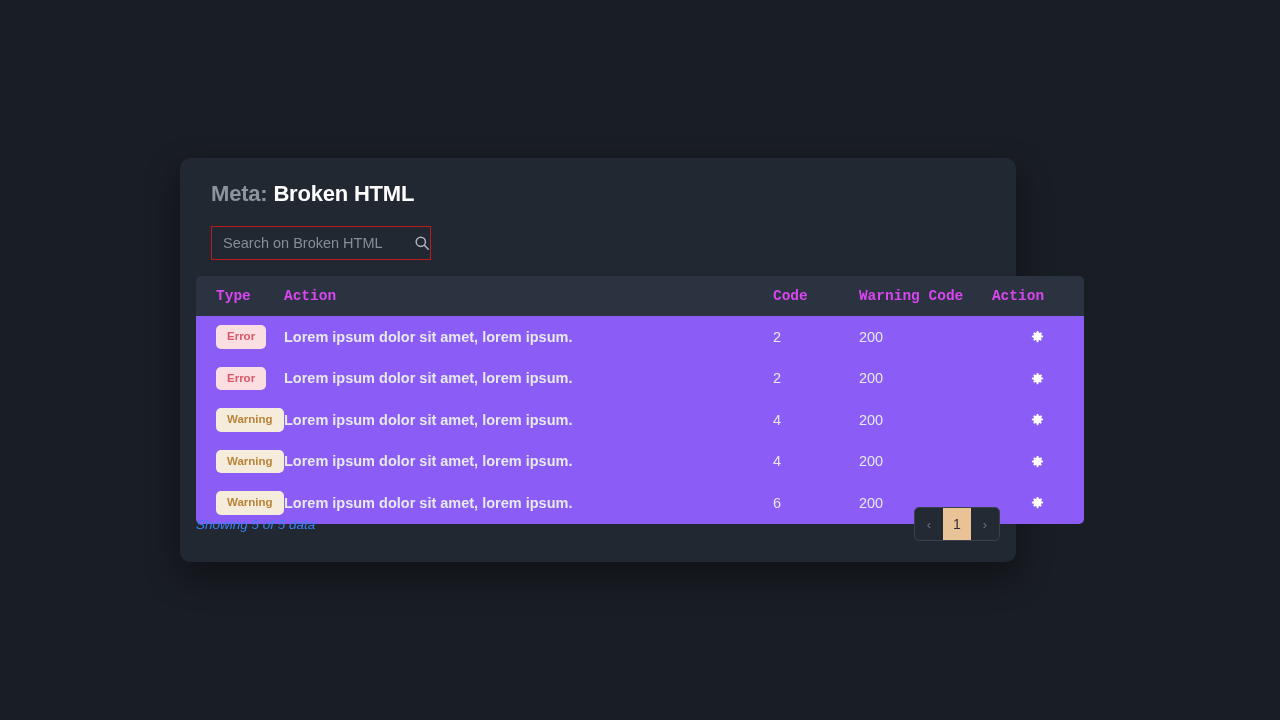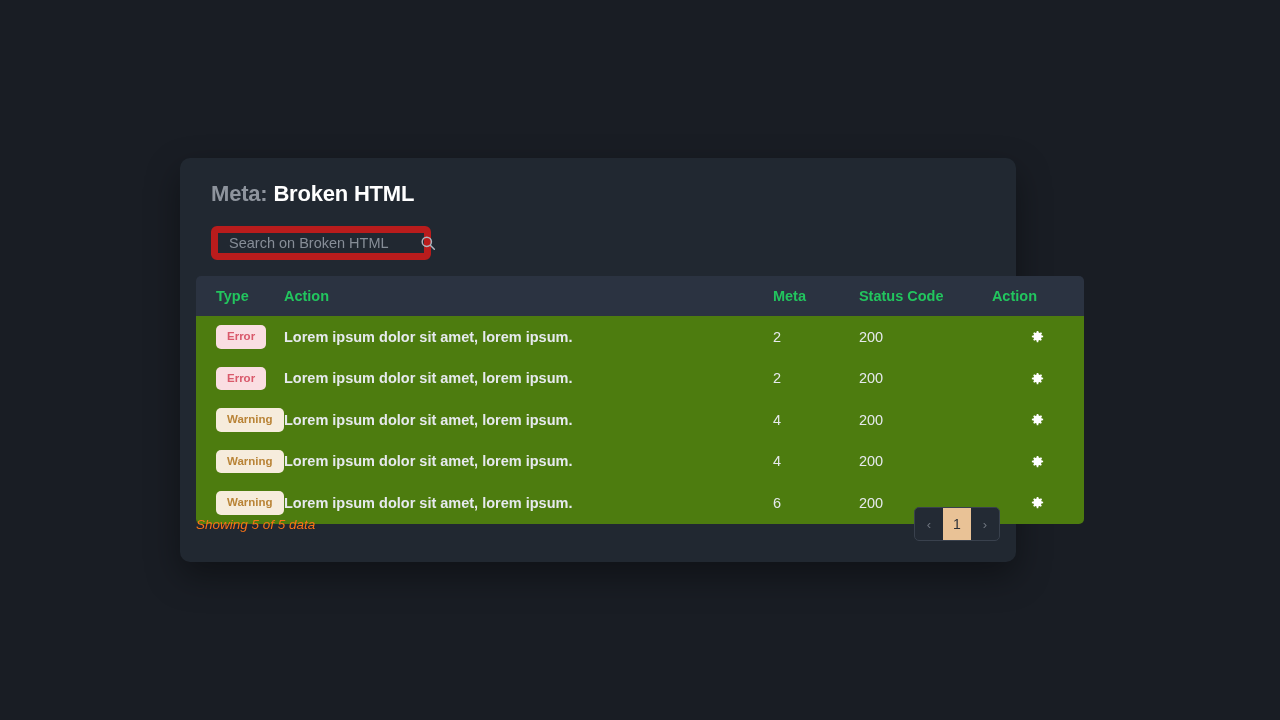--- a/index.html
+++ b/index.html
@@ -52,22 +52,22 @@
   .card-title .meta-value {
     color: #ffffff;
     font-weight: bold;
   }
 
   
   .search-wrap {
     margin: 18px 0 0 15px;
     width: 220px;
     height: 34px;
-    border: 7px solid #b91c1c;
-    border-radius: 6px;
+    border: 1px solid #b91c1c;
+    border-radius: 0;
     display: flex;
     align-items: center;
     padding: 0 10px 0 11px;
     background: transparent;
   }
   .search-input {
     flex: 1 1 auto;
     border: none;
     outline: none;
     background: transparent;
@@ -97,26 +97,27 @@
   }
   table.data-table {
     width: 100%;
     border-collapse: collapse;
     table-layout: fixed;
   }
   table.data-table thead tr { background: #2b3341; }
   table.data-table th {
     font-size: 14.5px;
     font-weight: bold;
-    color: #22c55e;
+    color: #d946ef;
     padding: 12px 0;
     text-align: left;
     white-space: nowrap;
-  }
-  table.data-table tbody tr { background: #4d7c0f; margin-top: 24px; }
+    font-family: Liberation Mono, monospace;
+  }
+  table.data-table tbody tr { background: #8b5cf6; margin-top: 24px; }
   table.data-table td {
     font-size: 14.5px;
     color: #e6e9ed;
     padding: 9px 0;
     vertical-align: middle;
   }
 
   .col-type    { width: 86px;  padding-left: 20px !important; }
   .col-message { width: 478px; font-weight: bold; }
   .col-line    { width: 84px;  }
@@ -164,21 +165,21 @@
     right: 16px;
     bottom: 20px;
     height: 36px;
     display: flex;
     align-items: center;
     justify-content: space-between;
   }
   .showing-text {
     font-size: 13.5px;
     font-style: italic;
-    color: #f97316;
+    color: #3b82f6;
     padding-left: 0px;
   }
 
   .pagination {
     display: flex;
     align-items: stretch;
     height: 34px;
     border: 1px solid #39414d;
     border-radius: 5px;
     overflow: hidden;
@@ -237,22 +238,22 @@
           <col class="col-type">
             <col class="col-message">
             <col class="col-line">
             <col class="col-status">
             <col class="col-action">
         </colgroup>
         <thead>
           <tr>
             <th class="col-type">Type</th>
             <th class="col-message">Action</th>
-            <th class="col-line">Meta</th>
-            <th class="col-status">Status Code</th>
+            <th class="col-line">Code</th>
+            <th class="col-status">Warning Code</th>
             <th class="col-action">Action</th>
           </tr>
         </thead>
         <tbody>
           <tr>
             <td class="col-type">
               <span class="badge error">Error</span>
             </td>
             <td class="col-message">Lorem ipsum dolor sit amet, lorem ipsum.</td>
             <td class="col-line">2</td>

